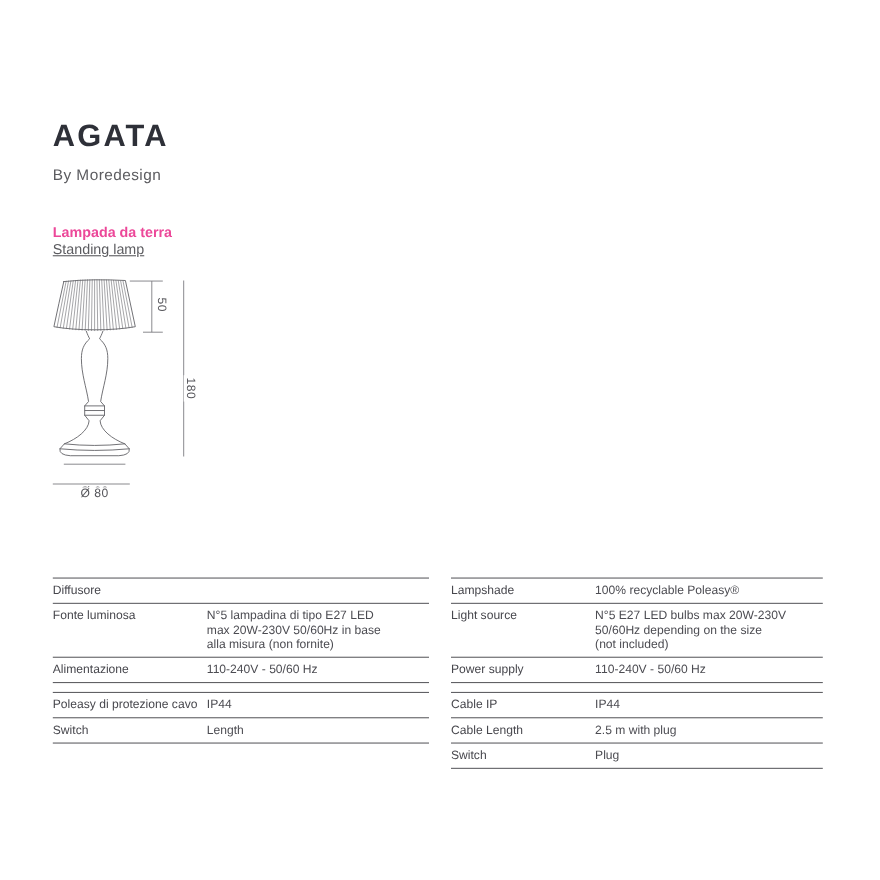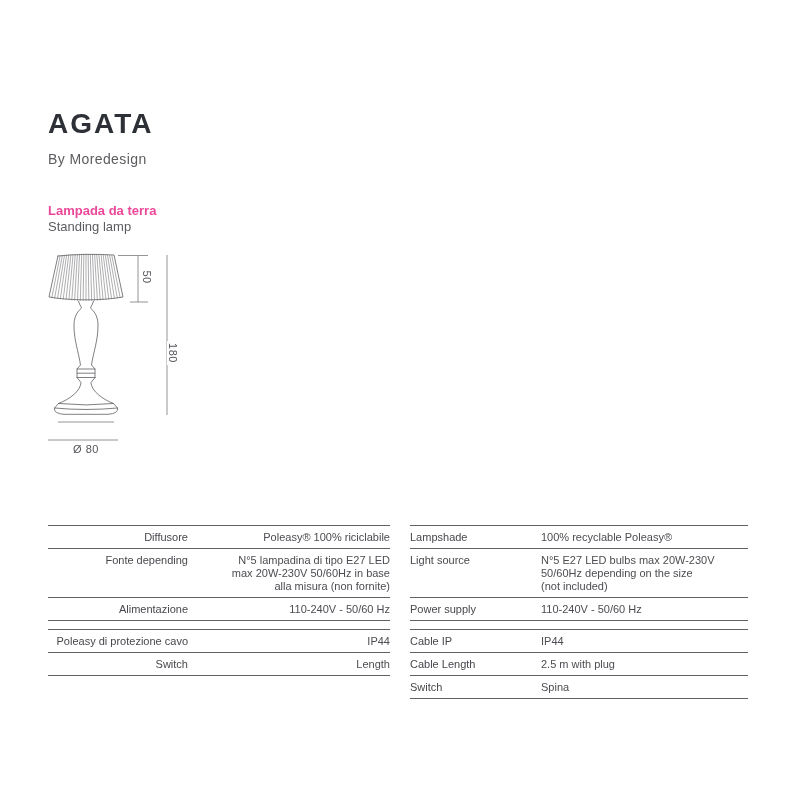--- a/index.html
+++ b/index.html
@@ -13,38 +13,38 @@
   }
   .title{
     position:absolute;left:48px;top:108px;font-size:28px;font-weight:600;
     letter-spacing:2px;color:var(--ink);
   }
   .subtitle{
     position:absolute;left:48px;top:151px;font-size:14px;letter-spacing:.4px;color:var(--muted);
   }
   .product-type{position:absolute;left:48px;top:203px;font-size:13px;line-height:16px;}
   .product-type .it{font-weight:bold;color:#ec4899;}
-  .product-type .en{color:var(--muted);}
+  .product-type .en{color:var(--muted);text-decoration:underline;}
   .drawing{position:absolute;left:40px;top:245px;width:200px;height:230px;}
   .drawing svg{position:absolute;left:0;top:0;}
   .dim-label{
     position:absolute;font-size:11px;color:#55555a;letter-spacing:.5px;background:#fff;
     transform:translate(-50%,-50%);white-space:nowrap;padding:0 2px;
   }
   .dim-label.vertical{transform:translate(-50%,-50%) rotate(90deg);}
   .spec-table{position:absolute;top:525px;font-size:11px;}
   .spec-table.it{left:48px;width:342px;}
   .spec-table.en{left:410px;width:338px;}
   .spec-block{border-top:1px solid var(--rule);}
   .spec-block + .spec-block{margin-top:8px;}
   .spec-row{
     display:grid;border-bottom:1px solid var(--rule);
     padding:5px 0 4px;align-items:start;
   }
-  .spec-table.it .spec-row{grid-template-columns:140px 1fr;text-align:right;}
+  .spec-table.it .spec-row{grid-template-columns:140px 1fr;}
   .spec-table.en .spec-row{grid-template-columns:131px 1fr;}
   .spec-label{color:#47474d;line-height:13px;}
   .spec-value{color:var(--text);line-height:13px;white-space:pre-line;}
 </style>
 </head>
 <body>
 
 <div class="page">
 
   <div class="title">AGATA</div>
@@ -121,24 +121,23 @@
     <div class="dim-label vertical" style="left:107px;top:32px;">50</div>
     <div class="dim-label vertical" style="left:133px;top:108px;">180</div>
     <div class="dim-label" style="left:46px;top:202px;">Ø 60</div>
     <div class="dim-label" style="left:46px;top:204px;">Ø 80</div>
   </div>
 
   <div class="spec-table it">
     <div class="spec-block">
       <div class="spec-row">
         <div class="spec-label">Diffusore</div>
-        <div class="spec-value">Poleasy® 100% riciclabile</div>
       </div>
       <div class="spec-row">
-        <div class="spec-label">Fonte depending</div>
+        <div class="spec-label">Fonte luminosa</div>
         <div class="spec-value">N°5 lampadina di tipo E27 LED
 max 20W-230V 50/60Hz in base
 alla misura (non fornite)</div>
       </div>
       <div class="spec-row">
         <div class="spec-label">Alimentazione</div>
         <div class="spec-value">110-240V - 50/60 Hz</div>
       </div>
     </div>
     <div class="spec-block">
@@ -174,18 +173,18 @@
       <div class="spec-row">
         <div class="spec-label">Cable IP</div>
         <div class="spec-value">IP44</div>
       </div>
       <div class="spec-row">
         <div class="spec-label">Cable Length</div>
         <div class="spec-value">2.5 m with plug</div>
       </div>
       <div class="spec-row">
         <div class="spec-label">Switch</div>
-        <div class="spec-value">Spina</div>
+        <div class="spec-value">Plug</div>
       </div>
     </div>
   </div>
 
 </div>
 
 </body></html>

